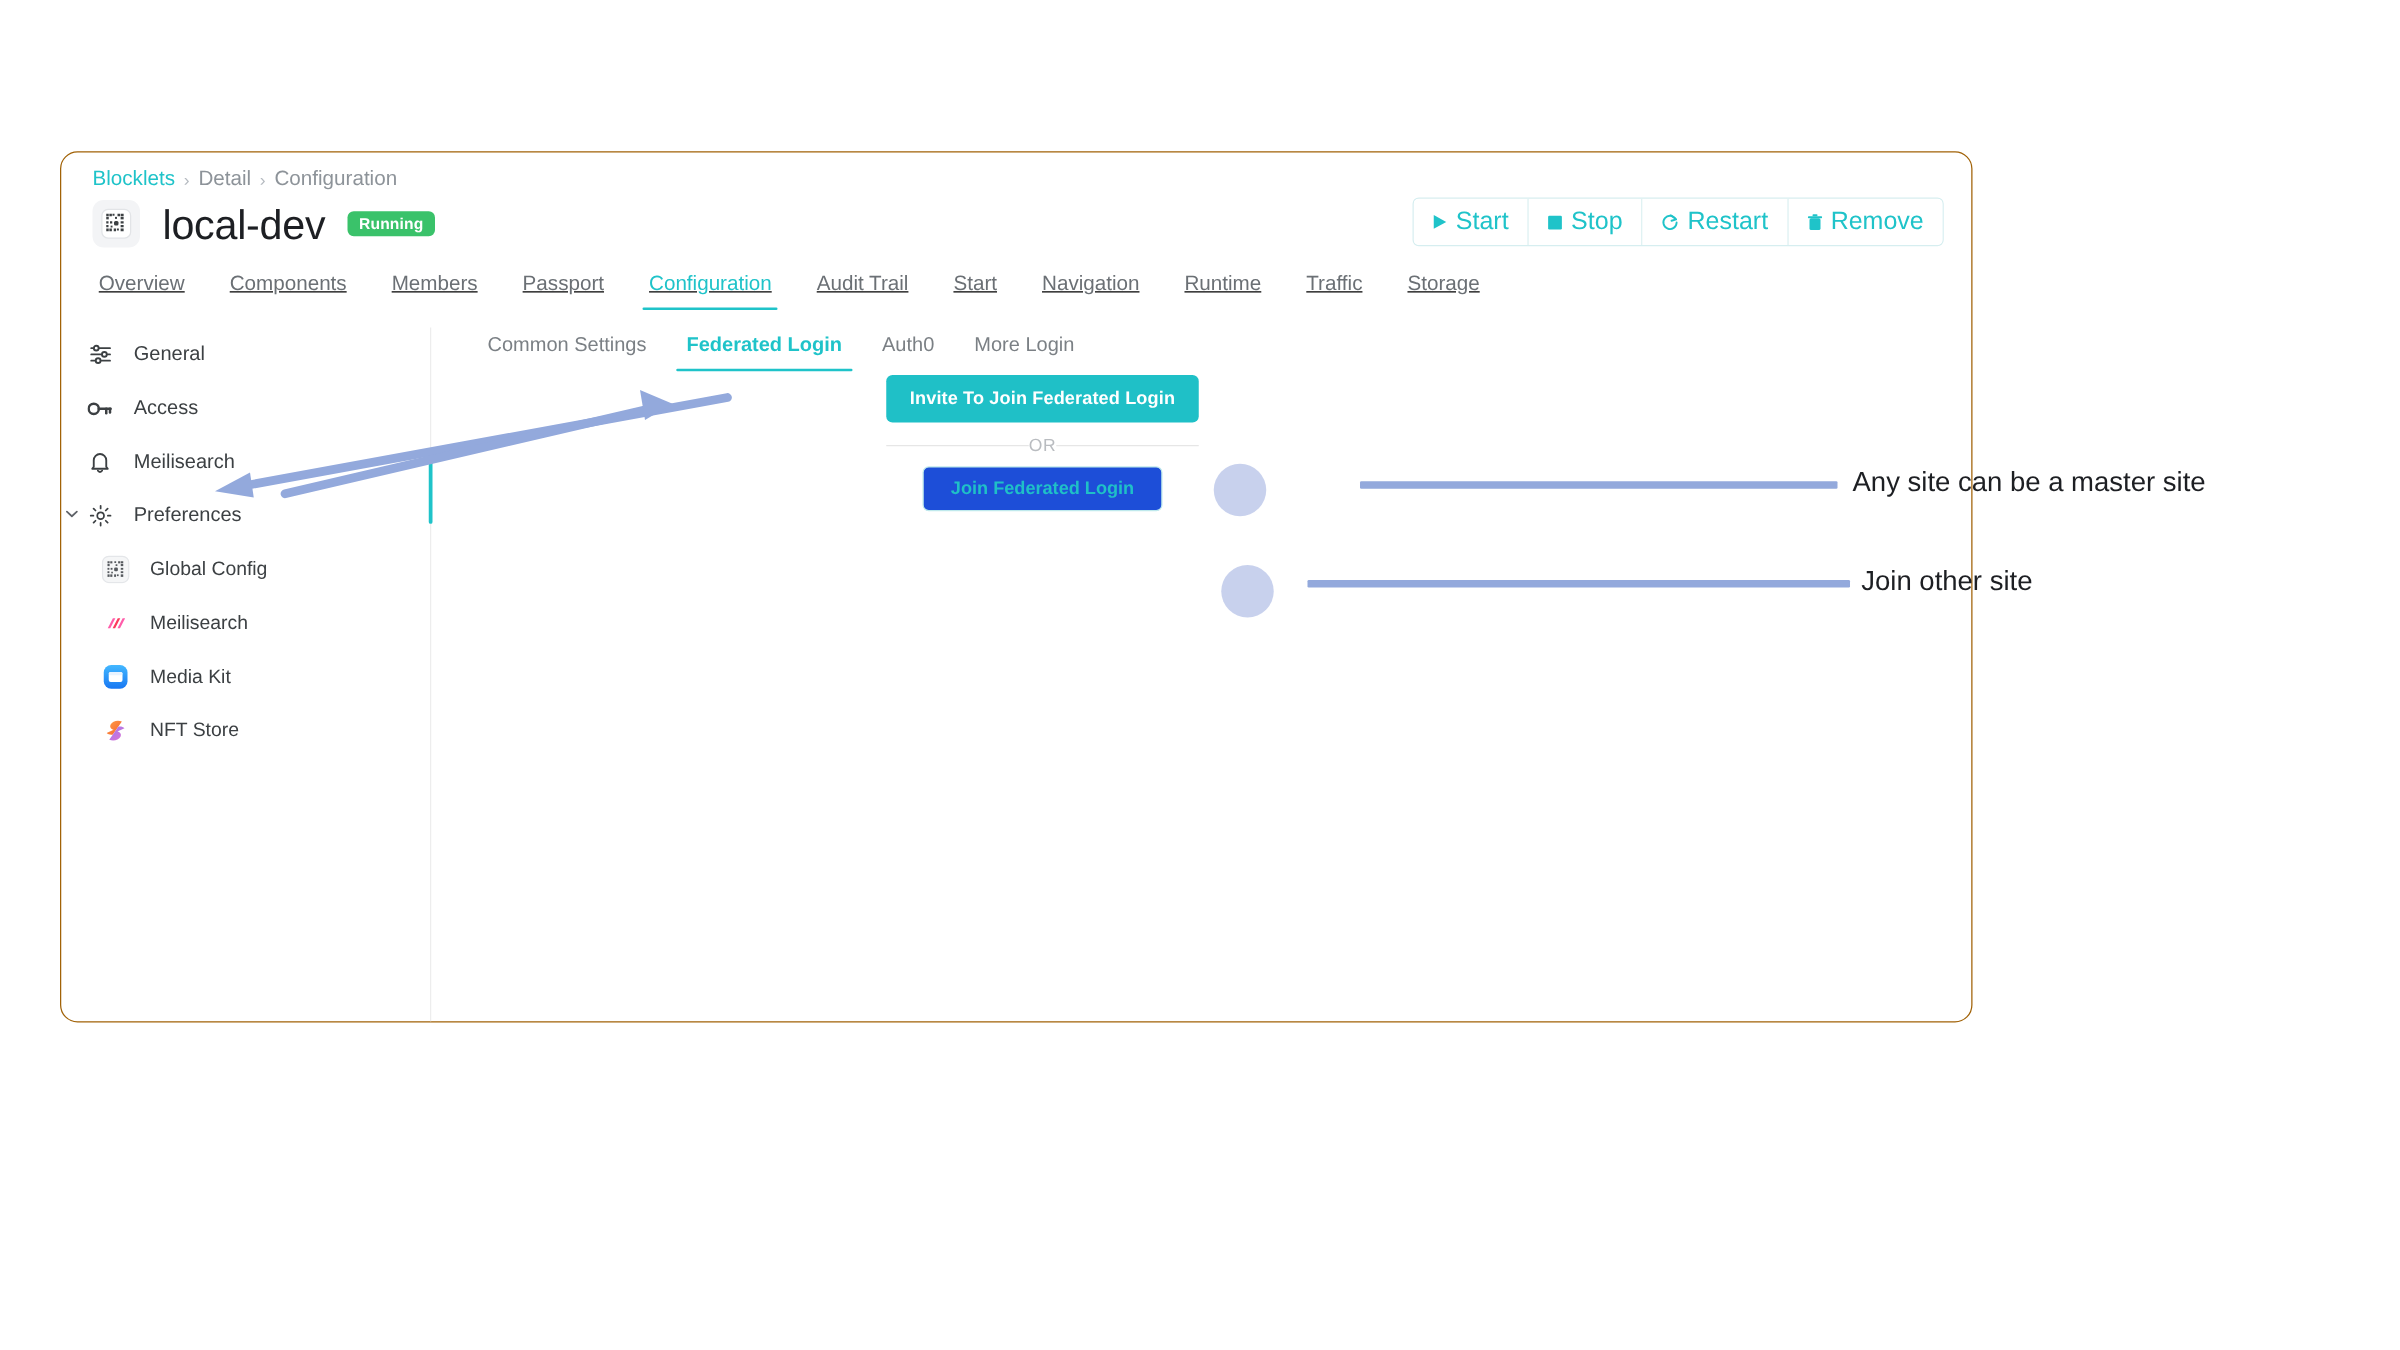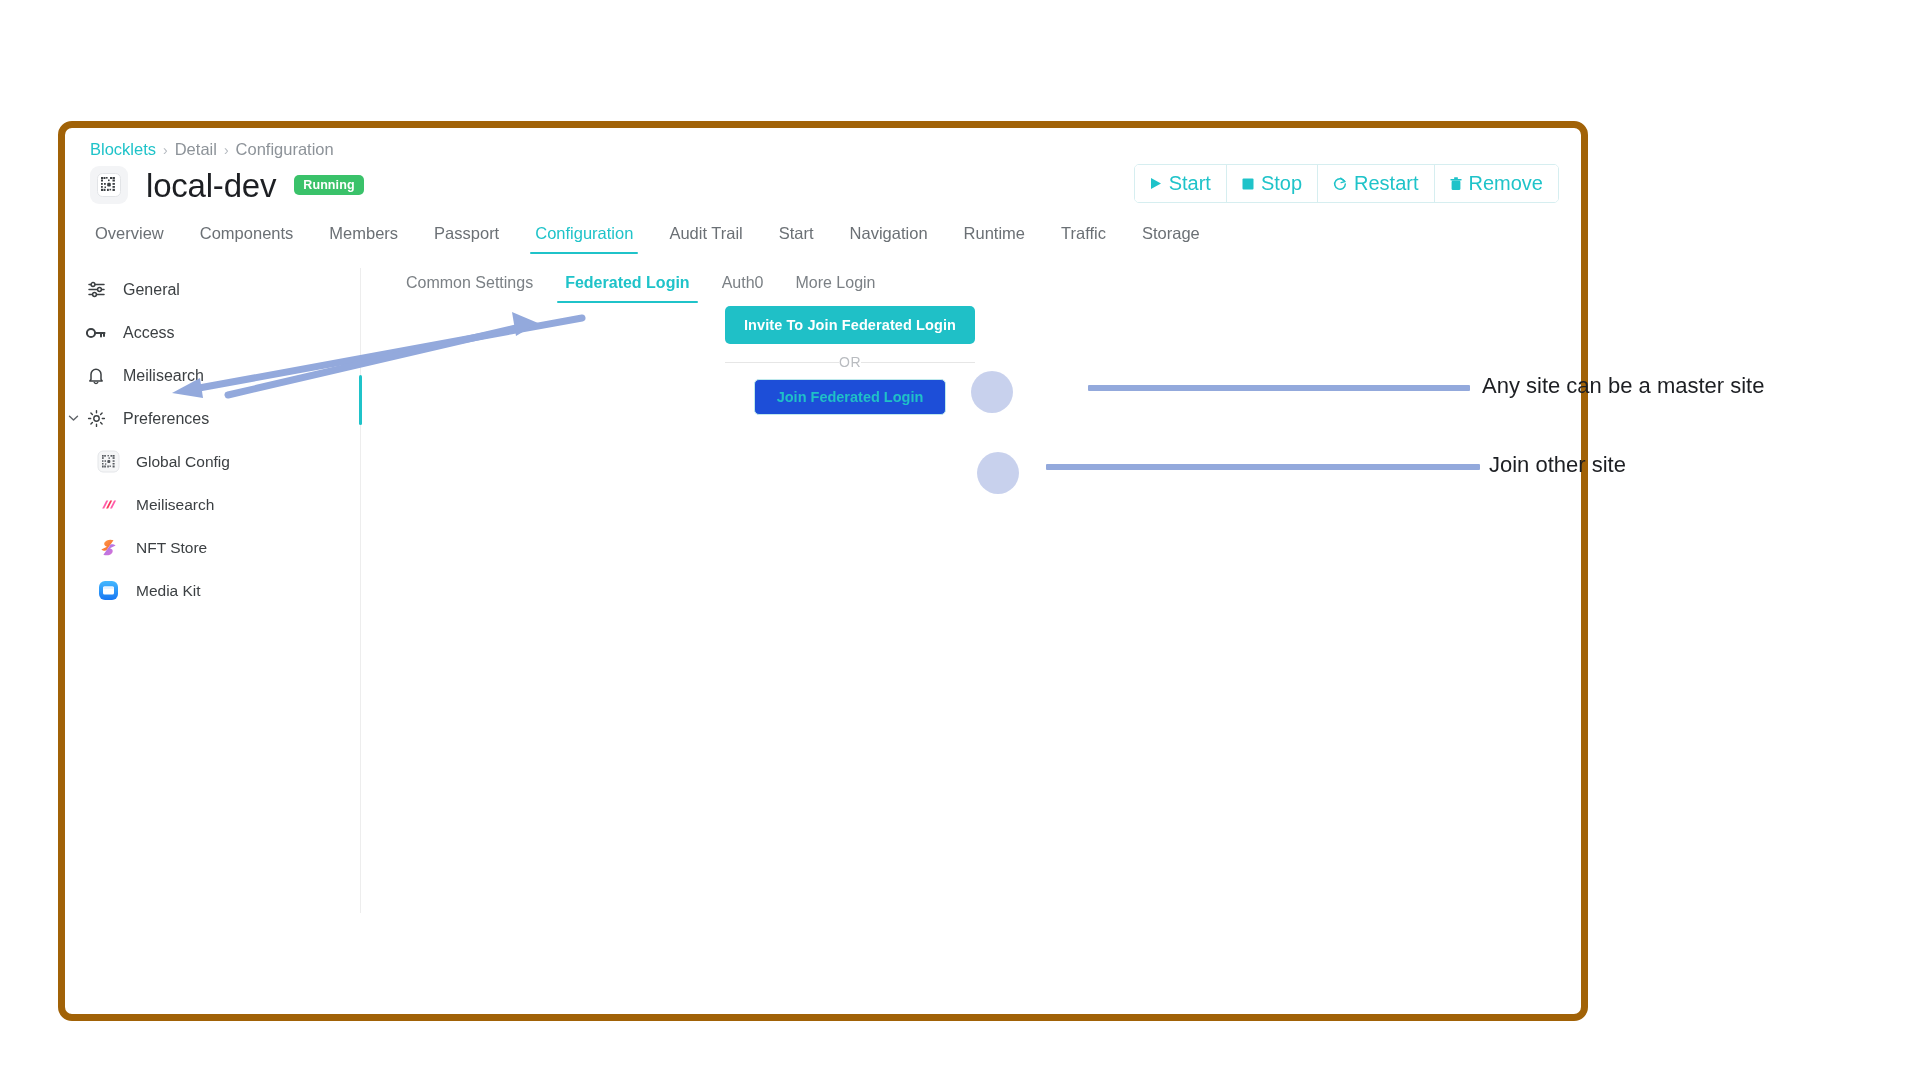--- a/index.html
+++ b/index.html
@@ -7,24 +7,24 @@
     width:1920px;height:1080px;
     background:#ffffff;
     font-family:"Liberation Sans", sans-serif;
     overflow:hidden;
     position:relative;
   }
 
   
   #app-window{
     position:absolute;
-    left:58px;top:121px;
-    width:1530px;height:900px;
+    left:48px;top:121px;
+    width:1530px;height:697px;
     background:#ffffff;
-    border:7px solid #a16207;
+    border:1px solid #a16207;
     border-radius:14px;
     box-sizing:border-box;
     overflow:hidden;
   }
 
   
   #breadcrumb{
     position:absolute;left:25px;top:12px;
     font-size:16.5px;color:#9aa0a6;
     display:flex;align-items:center;gap:7px;white-space:nowrap;
@@ -71,21 +71,21 @@
     font-size:20px;color:#1fc3c9;font-weight:400;
     border-right:1px solid #d6eef0;
     background:#fff;cursor:pointer;white-space:nowrap;
   }
   .act-btn:last-child{border-right:none;}
   .act-btn svg{display:block;flex:none;}
 
   
   #main-tabs{
     position:absolute;left:12px;top:90px;
-    display:flex;gap:0px;
+    display:flex;gap:0px;text-decoration:underline;
   }
   .mtab{
     font-size:16.5px;color:#6b7075;
     padding:6px 18px 11px 18px;
     cursor:pointer;white-space:nowrap;position:relative;
   }
   .mtab.active{color:#1fc3c9;}
   .mtab.active::after{
     content:"";position:absolute;
     left:13px;right:13px;bottom:0;height:2.5px;
@@ -380,53 +380,53 @@
           </g>
         </svg>
       </span>
       <span>Meilisearch</span>
     </div>
 
     <div class="side-item sub">
       <span class="sub-ico">
         <svg width="23" height="23" viewBox="0 0 23 23">
           <defs>
+              <linearGradient id="mkg" x1="0" y1="0" x2="0" y2="1">
+            <stop offset="0" stop-color="#43b8ff"></stop>
+                <stop offset="1" stop-color="#1877f2"></stop>
+          </linearGradient>
+            </defs>
+          <rect x="2" y="2" width="19" height="19" rx="6" fill="url(#mkg)"></rect>
+          <rect x="6" y="7.5" width="11" height="8" rx="1.6" fill="#fff"></rect>
+          <rect x="6" y="7.5" width="11" height="2.6" rx="1.3" fill="#e8f3ff"></rect>
+        </svg>
+      </span>
+      <span>Media Kit</span>
+    </div>
+
+    <div class="side-item sub">
+      <span class="sub-ico">
+        <svg width="23" height="23" viewBox="0 0 23 23">
+          <defs>
             <linearGradient id="nf1" x1="0" y1="0" x2="1" y2="1">
               <stop offset="0" stop-color="#ff9f4a"></stop>
                 <stop offset="1" stop-color="#f5622d"></stop>
               </linearGradient>
             <linearGradient id="nf2" x1="0" y1="0" x2="1" y2="1">
               <stop offset="0" stop-color="#9b7cf0"></stop>
                 <stop offset="1" stop-color="#e26fd0"></stop>
               </linearGradient>
           </defs>
           <path d="M16.5 4.2c-3.6-1.3-7.6-.2-9 2.4-1 1.9.2 3.6 2.4 4.2l-5.6 2.6c1.2 1.1 3.1 1.6 5 1.2z" fill="url(#nf1)"></path>
           <path d="M6.4 18.8c3.6 1.3 7.6.2 9-2.4 1-1.9-.2-3.6-2.4-4.2l5.6-2.6c-1.2-1.1-3.1-1.6-5-1.2z" fill="url(#nf2)"></path>
         </svg>
       </span>
       <span>NFT Store</span>
     </div>
 
-    <div class="side-item sub">
-      <span class="sub-ico">
-        <svg width="23" height="23" viewBox="0 0 23 23">
-          <defs>
-              <linearGradient id="mkg" x1="0" y1="0" x2="0" y2="1">
-            <stop offset="0" stop-color="#43b8ff"></stop>
-                <stop offset="1" stop-color="#1877f2"></stop>
-          </linearGradient>
-            </defs>
-          <rect x="2" y="2" width="19" height="19" rx="6" fill="url(#mkg)"></rect>
-          <rect x="6" y="7.5" width="11" height="8" rx="1.6" fill="#fff"></rect>
-          <rect x="6" y="7.5" width="11" height="2.6" rx="1.3" fill="#e8f3ff"></rect>
-        </svg>
-      </span>
-      <span>Media Kit</span>
-    </div>
-
   </div>
 
   <div id="content-divider"></div>
   <div id="divider-accent"></div>
 
   <div id="sub-tabs">
     <div class="stab">Common Settings</div>
     <div class="stab active">Federated Login</div>
     <div class="stab">Auth0</div>
     <div class="stab">More Login</div>

